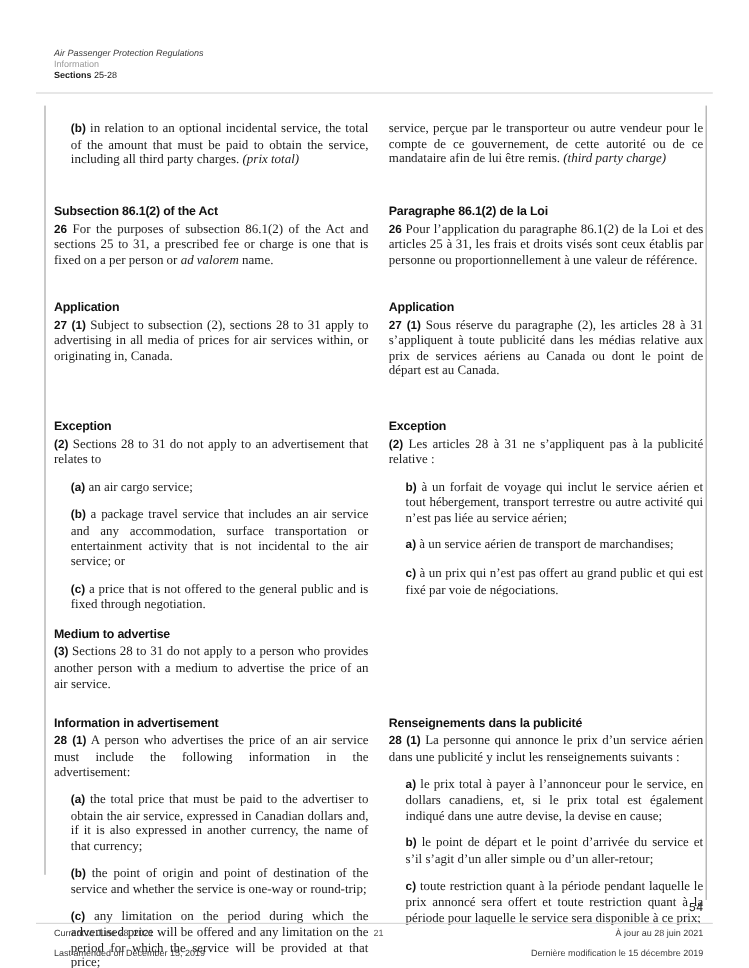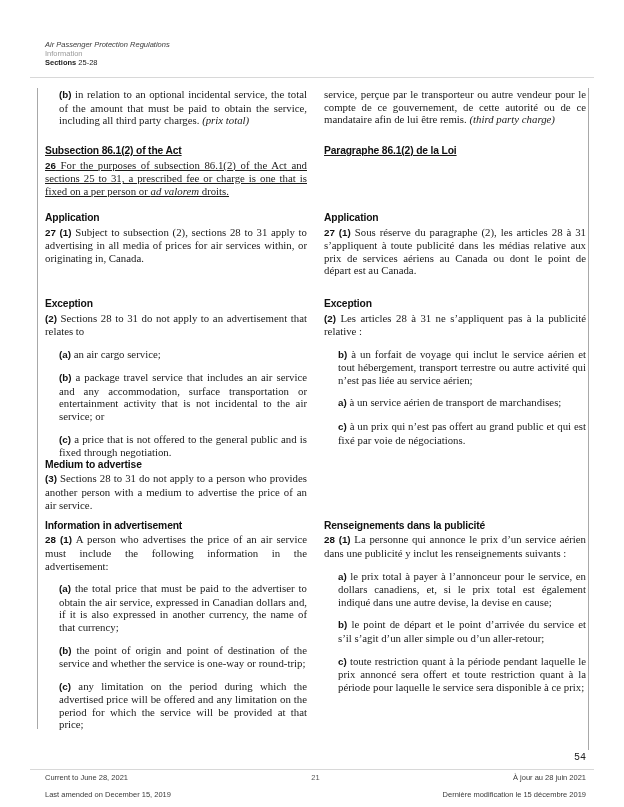--- a/index.html
+++ b/index.html
@@ -50,23 +50,24 @@
 
   
   .content {
     position: absolute;
     top: 88px; left: 45px; right: 38px;
   }
   .row {
     display: grid;
     grid-template-columns: 1fr 1fr;
     column-gap: 17px;
+    margin-top: 13px;
   }
   .row-1 { min-height: 57px; }
-  .row-2 { min-height: 67px; text-decoration: underline; }
+  .row-2 { min-height: 67px; }
   .row-3 { min-height: 86px; }
   .row-4 { min-height: 152px; }
   .row-5 { min-height: 61px; }
 
   .heading {
     font-family: "Liberation Sans", sans-serif;
     font-weight: bold;
     font-size: 10.3px;
     line-height: 12.5px;
     letter-spacing: -0.15px;
@@ -134,24 +135,25 @@
         <div class="col">
           <p class="para item"><span class="b">(b)</span><span class="n"> in relation to an optional incidental service, the total of the amount that must be paid to obtain the service, including all third party charges. </span><span class="i">(prix total)</span></p>
         </div>
         <div class="col">
           <p class="para"><span class="n">service, perçue par le transporteur ou autre vendeur pour le compte de ce gouvernement, de cette autorité ou de ce mandataire afin de lui être remis. </span><span class="i">(third party charge)</span></p>
         </div>
       </div>
       <div class="row row-2">
         <div class="col">
           <div class="heading">Subsection 86.1(2) of the Act</div>
-          <p class="para"><span class="b">26</span><span class="n"> For the purposes of subsection 86.1(2) of the Act and sections 25 to 31, a prescribed fee or charge is one that is fixed on a per person or </span><span class="i">ad valorem</span><span class="n"> droits.</span></p>
+          <p class="para"><span class="b">26</span><span class="n"> For the purposes of subsection 86.1(2) of the Act and sections 25 to 31, a prescribed fee or charge is one that is fixed on a per person or </span><span class="i">ad valorem</span><span class="n"> name.</span></p>
         </div>
         <div class="col">
           <div class="heading">Paragraphe 86.1(2) de la Loi</div>
+          <p class="para"><span class="b">26</span><span class="n"> Pour l’application du paragraphe 86.1(2) de la Loi et des articles 25 à 31, les frais et droits visés sont ceux établis par personne ou proportionnellement à une valeur de référence.</span></p>
         </div>
       </div>
       <div class="row row-3">
         <div class="col">
           <div class="heading">Application</div>
           <p class="para"><span class="b">27 (1)</span><span class="n"> Subject to subsection (2), sections 28 to 31 apply to advertising in all media of prices for air services within, or originating in, Canada.</span></p>
         </div>
         <div class="col">
           <div class="heading">Application</div>
           <p class="para"><span class="b">27 (1)</span><span class="n"> Sous réserve du paragraphe (2), les articles 28 à 31 s’appliquent à toute publicité dans les médias relative aux prix de services aériens au Canada ou dont le point de départ est au Canada.</span></p>

